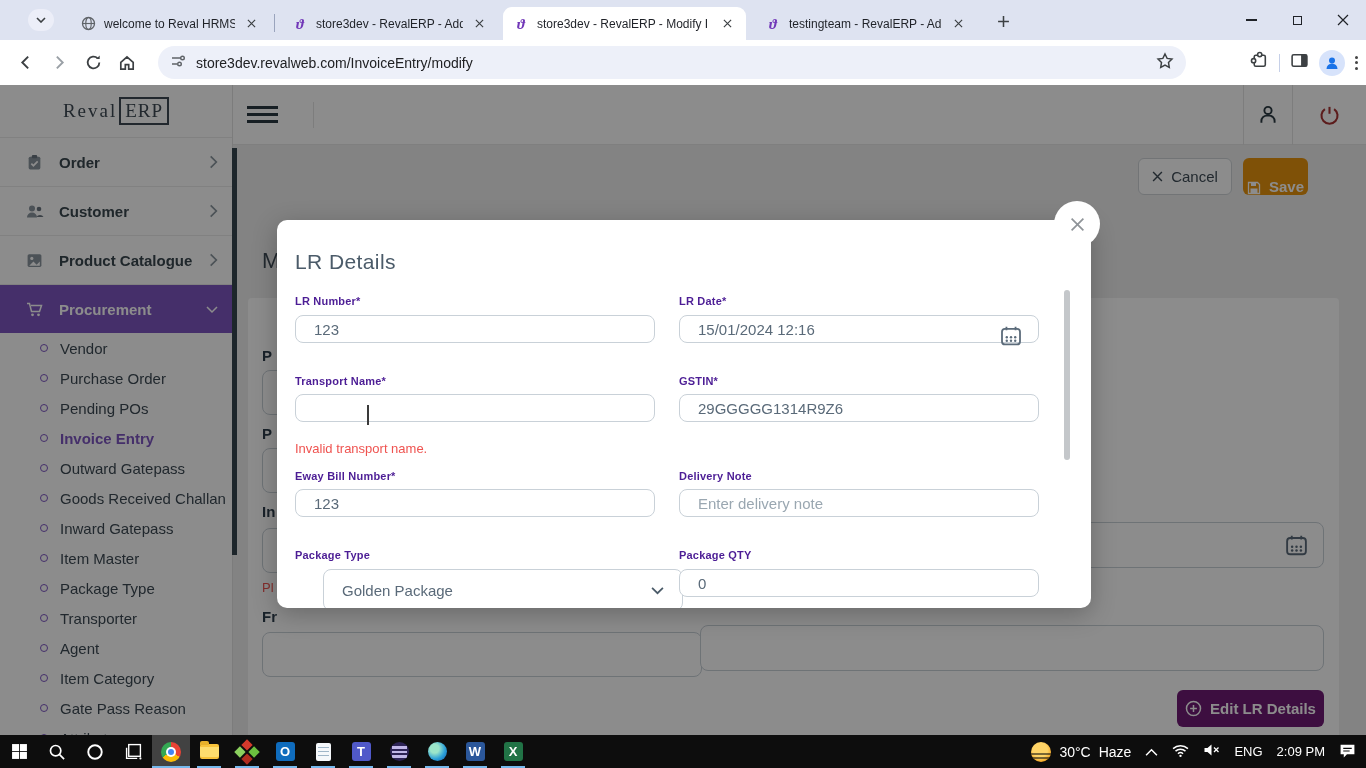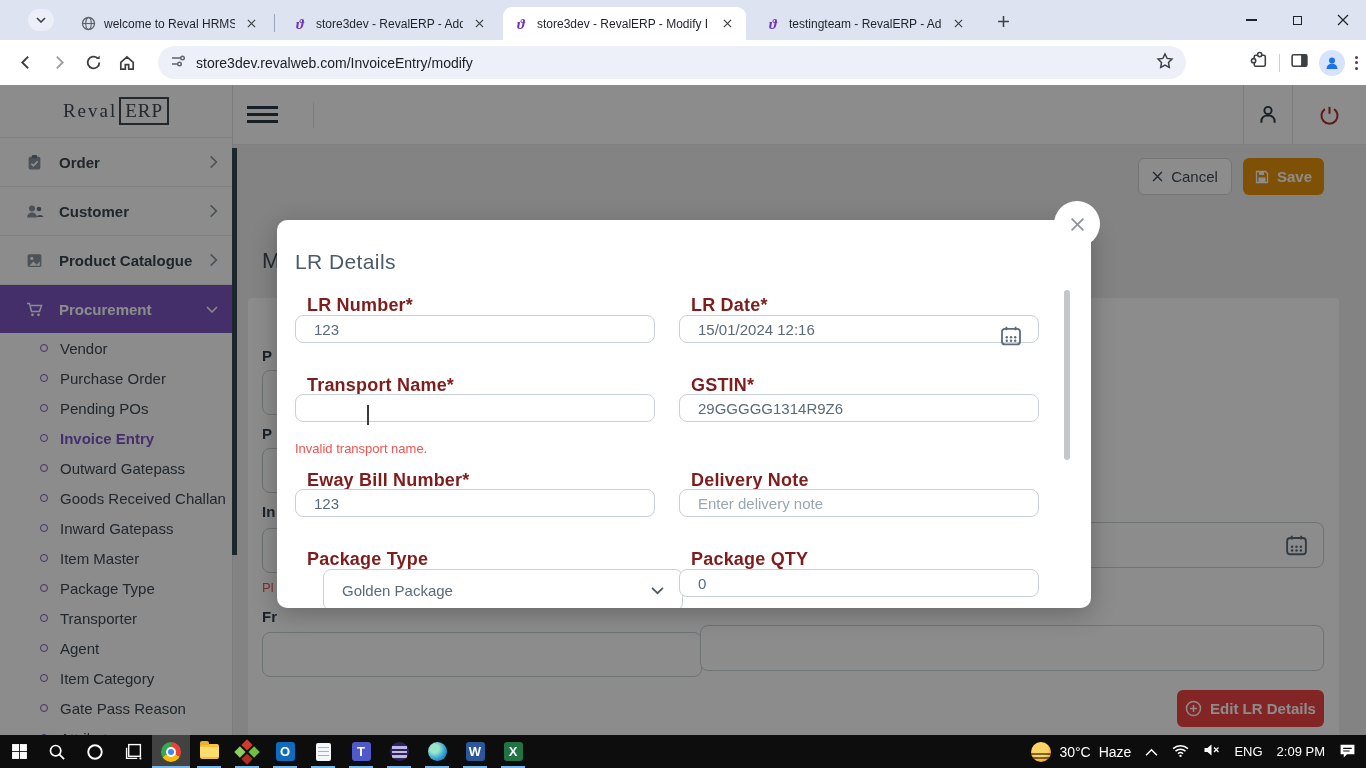--- a/index.html
+++ b/index.html
@@ -53,40 +53,40 @@
   
   .appbar{position:absolute;left:233px;top:0;width:1133px;height:60px;background:#fff;border-bottom:1px solid #e7e7e7;}
   .hamb{position:absolute;left:14px;top:17px;width:67px;height:26px;border-right:1px solid #e4e4e4;}
   .hamb i{display:block;width:31px;height:3px;background:#2b3a42;margin:4px 0;}
   .appbar-cell{position:absolute;top:0;height:60px;display:flex;align-items:center;justify-content:center;border-left:1px solid #e4e4e4;}
 
   
   .pagehead-title{position:absolute;left:262px;top:163px;font-size:22px;color:#3f4c57;font-weight:500;letter-spacing:.3px;}
   .btn{display:flex;align-items:center;justify-content:center;gap:8px;border-radius:6px;font-size:15px;}
   .btn-cancel{position:absolute;left:1138px;top:158px;width:94px;height:37px;background:#fff;border:1px solid #cfd4d8;color:#3f4c57;}
-  .btn-save{position:absolute;left:1243px;top:158px;width:81px;height:37px;background:#e8940e;color:#fff;font-weight:bold;}
-  .btn-editlr{position:absolute;left:1177px;top:605px;width:147px;height:37px;background:#ef4444;color:#fff;font-weight:bold;z-index:2;}
+  .btn-save{position:absolute;left:1243px;top:158px;width:65px;height:37px;background:#e8940e;color:#fff;font-weight:bold;align-items:flex-end;}
+  .btn-editlr{position:absolute;left:1177px;top:605px;width:147px;height:37px;background:#701a75;color:#fff;font-weight:bold;z-index:2;}
 
   
   .formcard{position:absolute;left:248px;top:213px;width:1091px;height:445px;background:#fff;border-radius:4px;}
   .pocard{position:absolute;left:248px;top:678px;width:1091px;height:57px;background:#fff;border-radius:4px 4px 0 0;border-bottom:1px solid #e3e3e3;}
   .ghost-label{position:absolute;font-size:15px;font-weight:bold;color:#2f3f4d;}
   .ghost-label.red{color:#ef5350;font-weight:normal;font-size:13px;}
   .ginput{position:absolute;background:#fff;border:1px solid #c9d1d8;border-radius:8px;}
   .cal-badge{position:absolute;right:14px;top:10px;}
 
   
   .overlay{position:absolute;left:0;top:85px;width:1366px;height:650px;background:rgba(0,0,0,0.45);z-index:40;}
 
   
   .modal{position:absolute;left:277px;top:220px;width:814px;height:388px;z-index:60;}
   .modal-clip{position:absolute;inset:0;background:#fff;border-radius:10px;overflow:hidden;box-shadow:0 6px 24px rgba(0,0,0,.25);}
   .modal-close{position:absolute;left:777px;top:-19px;width:46px;height:46px;border-radius:50%;background:#fff;display:flex;align-items:center;justify-content:center;z-index:2;}
   .modal-title{position:absolute;left:18px;top:30px;font-size:21px;color:#4b5b69;letter-spacing:.4px;}
-  .f-label{position:absolute;font-size:18px;font-weight:bold;color:#7f1d1d;letter-spacing:.2px;margin-left:12px;}
+  .f-label{position:absolute;font-size:11px;font-weight:bold;color:#4c1d95;letter-spacing:.2px;}
   .f-input{position:absolute;width:360px;height:28px;border:1px solid #c9d1d8;border-radius:8px;background:#fff;font-family:"Liberation Sans",sans-serif;font-size:15px;color:#5a6a79;padding:0 40px 0 18px;outline:none;}
   .f-input::placeholder{color:#9aa7b1;}
   .f-select{position:absolute;width:360px;height:42px;border:1px solid #c9d1d8;border-radius:8px;background:#fff;display:flex;align-items:center;padding:0 18px;font-size:15px;color:#5a6a79;margin-left:28px;}
   .f-select .sval{flex:1;}
   .f-error{position:absolute;font-size:13px;color:#ef5350;}
   .icon-in-field{position:absolute;pointer-events:auto;}
   .caret{position:absolute;width:1.5px;height:20px;background:#3a3a3a;}
   .modal-scroll{position:absolute;left:787px;top:70px;width:6px;height:170px;background:#c4c7ca;border-radius:3px;}
 
   

